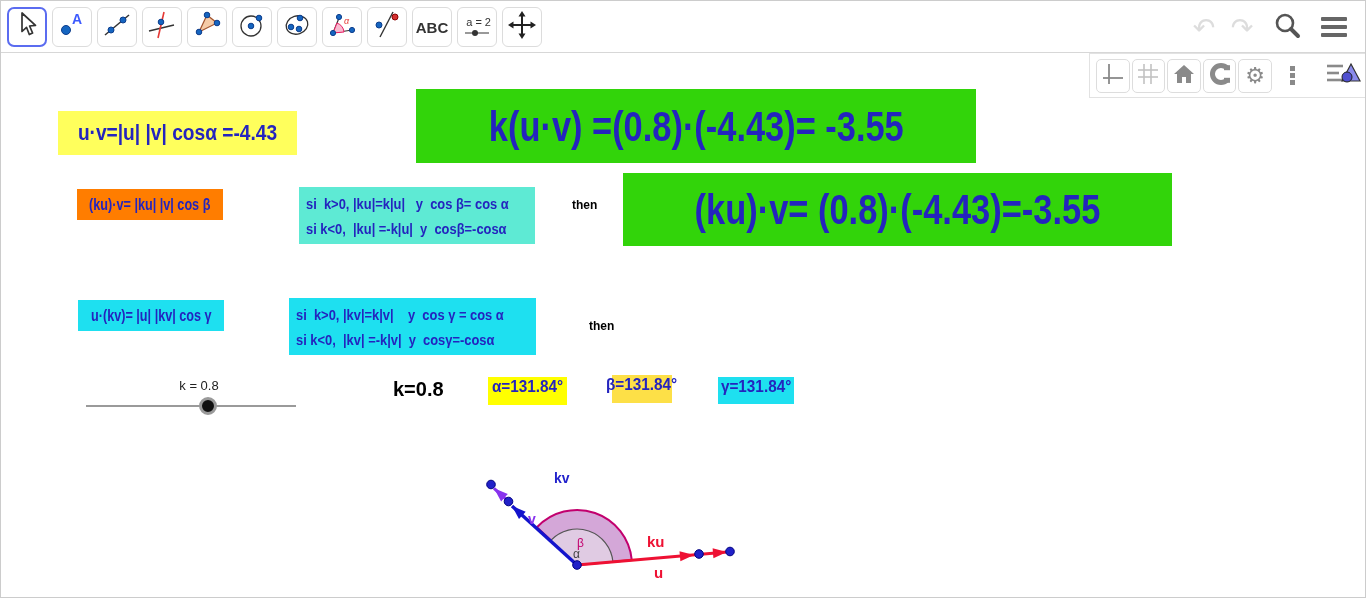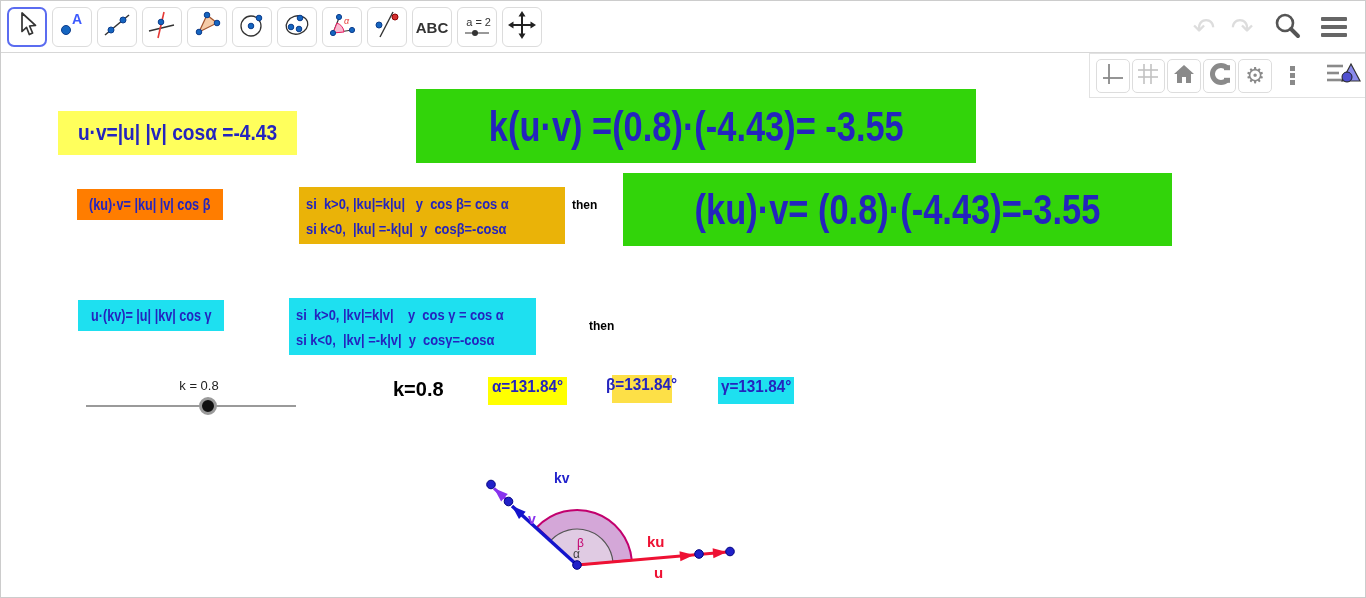--- a/index.html
+++ b/index.html
@@ -250,21 +250,21 @@
     <span class="condensed" style="transform:scaleX(0.87)">u·v=|u| |v| cosα =-4.43</span>
   </div>
 
   <div class="fbox" style="left:415px;top:88px;width:560px;height:74px;background:#32d40a;font-size:43px">
     <span class="condensed" style="transform:scaleX(0.80)">k(u·v) =(0.8)·(-4.43)= -3.55</span>
   </div>
 
   <div class="fbox" style="left:76px;top:188px;width:146px;height:31px;background:#ff7d00;font-size:16px">
     <span class="condensed" style="transform:scaleX(0.79)">(ku)·v= |ku| |v| cos β</span>
   </div>
-  <div class="fbox case-box" style="left:298px;top:186px;width:266px;height:57px;background:#eab308;font-size:15px;line-height:25px">
+  <div class="fbox case-box" style="left:298px;top:186px;width:236px;height:57px;background:#5eead4;font-size:15px;line-height:25px">
     <span class="condensed-l">si  k&gt;0, |ku|=k|u|   y  cos β= cos α</span>
     <span class="condensed-l">si k&lt;0,  |ku| =-k|u|  y  cosβ=-cosα</span>
   </div>
   <div class="then-txt" style="left:571px;top:197px">then</div>
   <div class="fbox" style="left:622px;top:172px;width:549px;height:73px;background:#32d40a;font-size:42px">
     <span class="condensed" style="transform:scaleX(0.82)">(ku)·v= (0.8)·(-4.43)=-3.55</span>
   </div>
 
   <div class="fbox" style="left:77px;top:299px;width:146px;height:31px;background:#1ee0f0;font-size:16px">
     <span class="condensed" style="transform:scaleX(0.79)">u·(kv)= |u| |kv| cos γ</span>

